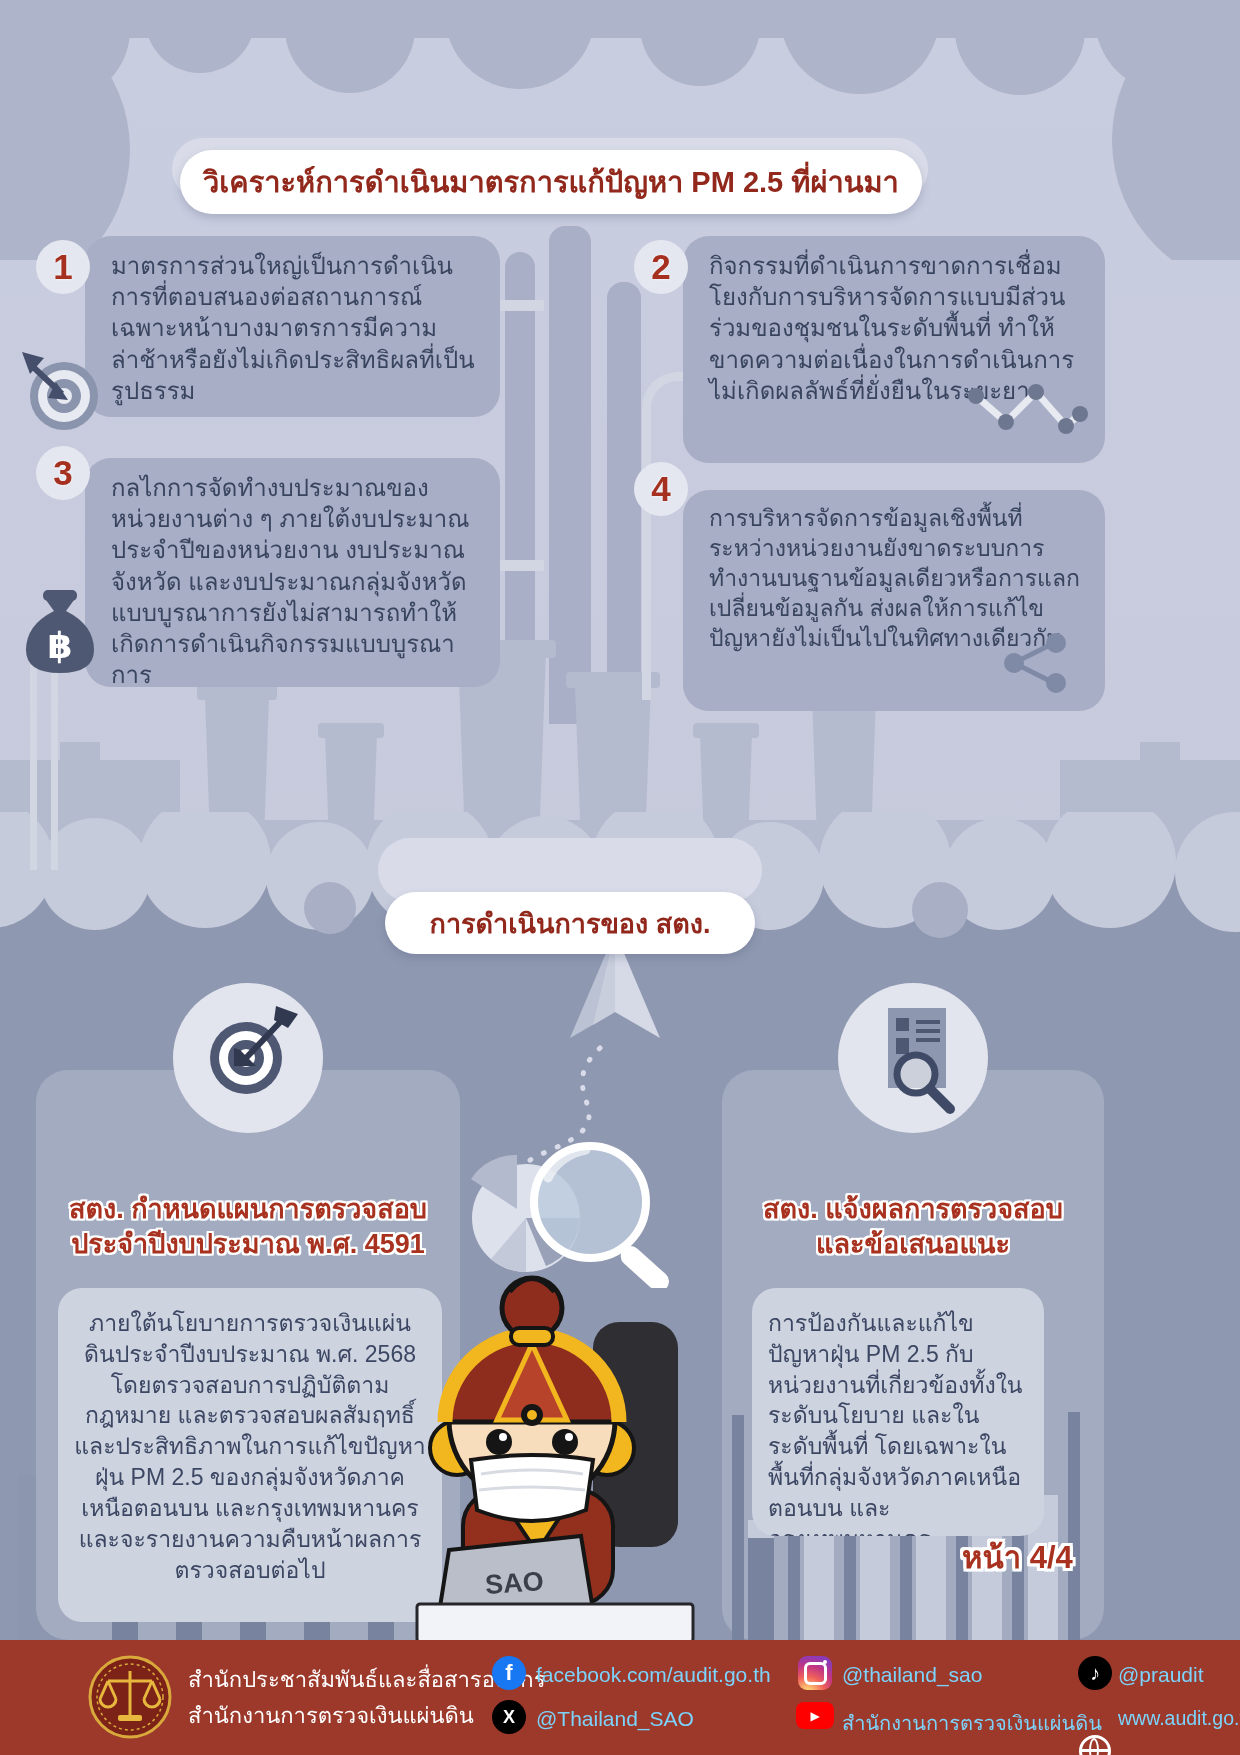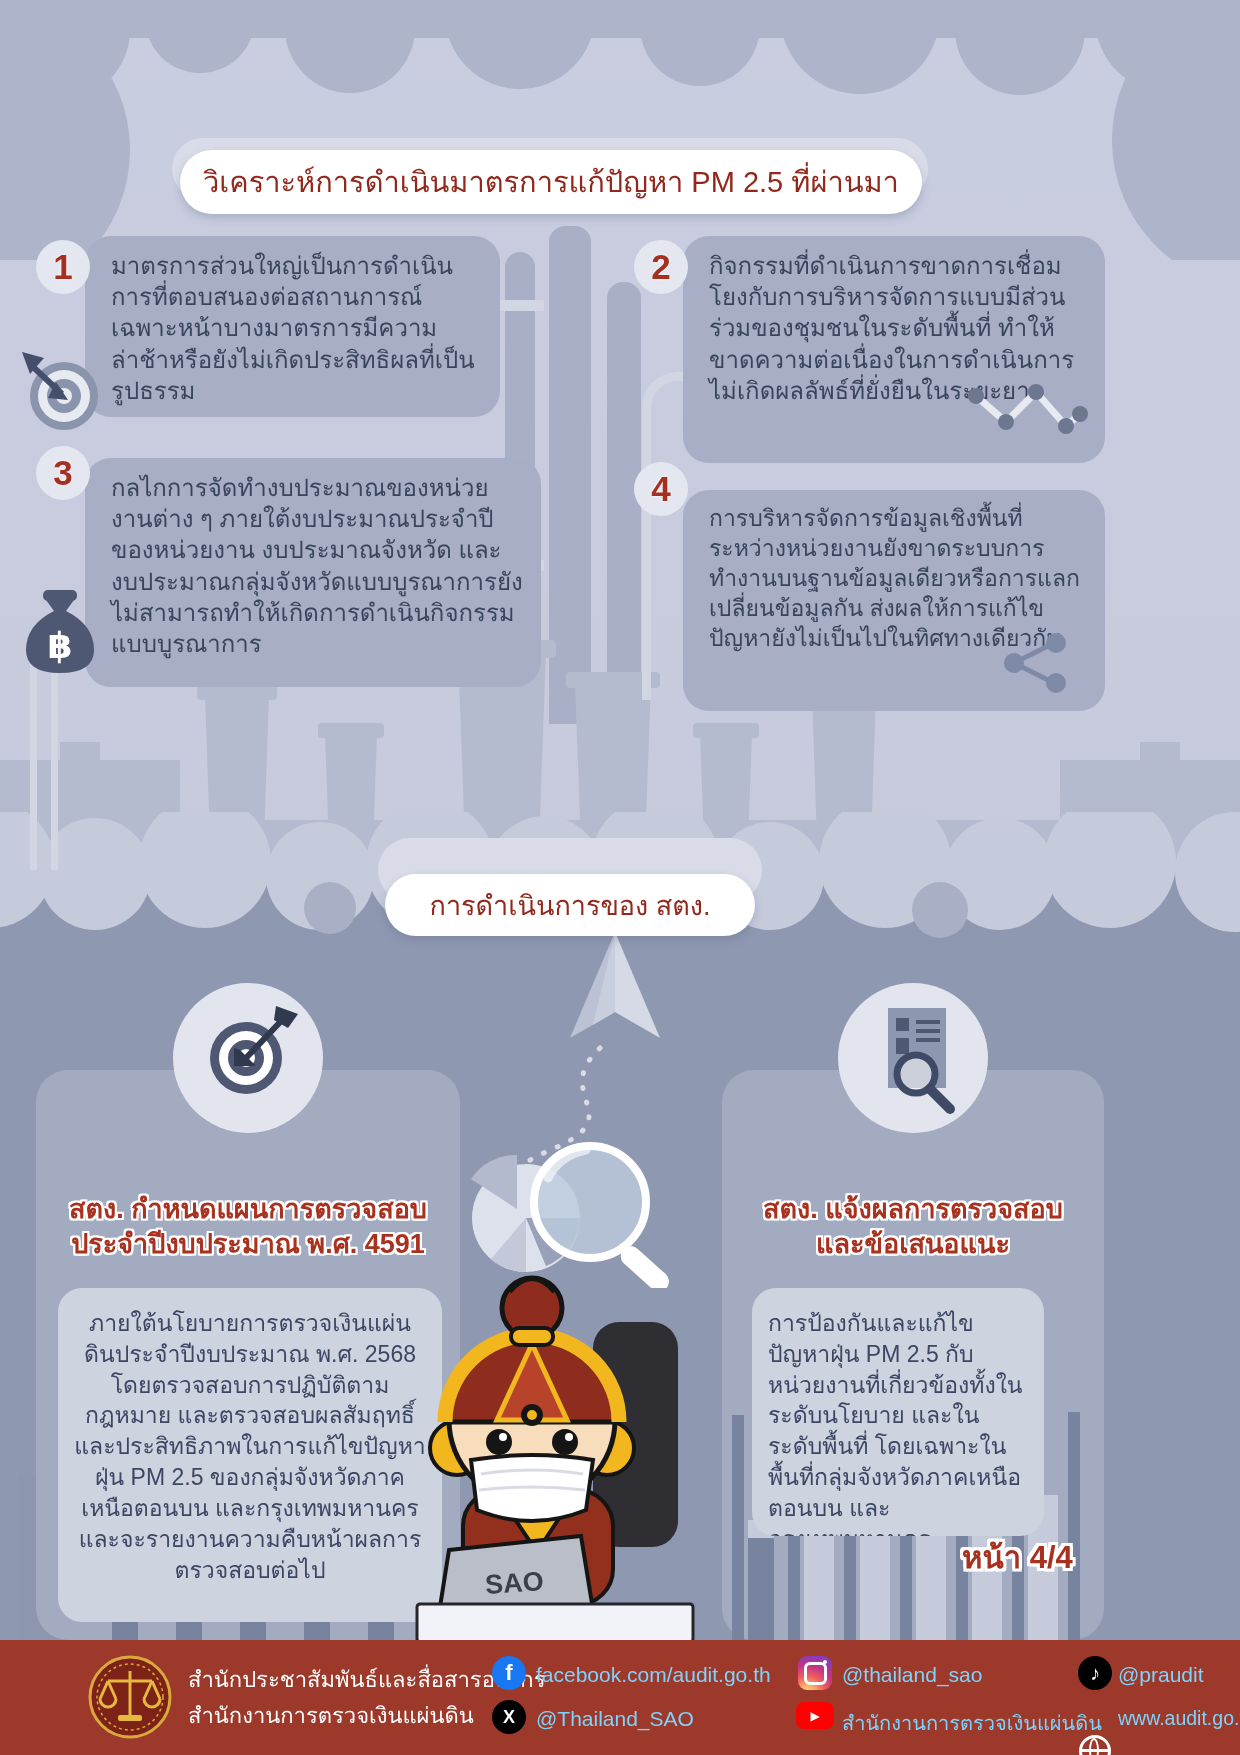--- a/index.html
+++ b/index.html
@@ -4,21 +4,21 @@
 <style>
   html,body{margin:0;padding:0;background:#666;}
   #canvas{position:relative;width:1240px;height:1755px;margin:0 auto;overflow:hidden;
           background:linear-gradient(#c9cde0 0%,#c6cadb 55%,#bfc4d6 72%,#c6cbdc 85%);
           font-family:"Liberation Sans","DejaVu Sans",sans-serif;}
   .abs{position:absolute;}
   
   .pill-shadow{background:#d9dce8;border-radius:40px;}
   .pill{background:#ffffff;border-radius:40px;display:flex;align-items:center;justify-content:center;
         box-shadow:0 4px 8px rgba(80,88,120,.25);}
-  .pill-text{color:#92281c;font-weight:normal;}
+  .pill-text{color:#92281c;font-weight:bold;}
   
   .finding-box{background:#a8aec5;border-radius:26px;color:#39455f;font-size:24px;line-height:1.3;
                padding:14px 14px 6px 26px;box-sizing:border-box;overflow:hidden;z-index:4;}
   .badge{width:54px;height:54px;border-radius:50%;background:#e4e7f0;color:#a5301f;font-weight:bold;
          font-size:35px;display:flex;align-items:center;justify-content:center;z-index:5;
          text-shadow:0 0 3px #fff;}
   .smoke-col{background:#a9afc6;border-radius:16px 16px 0 0;z-index:1;}
   .pipe{z-index:3;}
   
   .card{background:#a3abc0;border-radius:32px;z-index:2;}
@@ -107,21 +107,21 @@
   <div class="abs finding-box" style="left:85px;top:236px;width:415px;height:181px;">
     <span>มาตรการส่วนใหญ่เป็นการดำเนินการที่ตอบสนองต่อสถานการณ์เฉพาะหน้าบางมาตรการมีความล่าช้าหรือยังไม่เกิดประสิทธิผลที่เป็นรูปธรรม</span>
   </div>
   <div class="abs badge" style="left:36px;top:240px;">1</div>
 
   <div class="abs finding-box" style="left:683px;top:236px;width:422px;height:227px;">
     <span>กิจกรรมที่ดำเนินการขาดการเชื่อมโยงกับการบริหารจัดการแบบมีส่วนร่วมของชุมชนในระดับพื้นที่ ทำให้ขาดความต่อเนื่องในการดำเนินการ ไม่เกิดผลลัพธ์ที่ยั่งยืนในระยะยาว</span>
   </div>
   <div class="abs badge" style="left:634px;top:240px;">2</div>
 
-  <div class="abs finding-box" style="left:85px;top:458px;width:456px;height:229px;">
+  <div class="abs finding-box" style="left:85px;top:458px;width:415px;height:229px;">
     <span>กลไกการจัดทำงบประมาณของหน่วยงานต่าง ๆ ภายใต้งบประมาณประจำปีของหน่วยงาน งบประมาณจังหวัด และงบประมาณกลุ่มจังหวัดแบบบูรณาการยังไม่สามารถทำให้เกิดการดำเนินกิจกรรมแบบบูรณาการ</span>
   </div>
   <div class="abs badge" style="left:36px;top:446px;">3</div>
 
   <div class="abs finding-box" style="left:683px;top:490px;width:422px;height:221px;font-size:23px;">
     <span>การบริหารจัดการข้อมูลเชิงพื้นที่ระหว่างหน่วยงานยังขาดระบบการทำงานบนฐานข้อมูลเดียวหรือการแลกเปลี่ยนข้อมูลกัน ส่งผลให้การแก้ไขปัญหายังไม่เป็นไปในทิศทางเดียวกัน</span>
   </div>
   <div class="abs badge" style="left:634px;top:462px;">4</div>
 
   <svg class="abs" style="left:18px;top:348px;width:86px;height:86px;z-index:5;" viewBox="0 0 86 86">
@@ -174,21 +174,21 @@
         <circle cx="1110" cy="50" r="66"></circle>
         <circle cx="1235" cy="60" r="60"></circle>
     </g>
     <g fill="#a9b0c6">
       <circle cx="330" cy="96" r="26"></circle>
         <circle cx="940" cy="98" r="28"></circle>
     </g>
   </svg>
 
   <div class="abs pill-shadow" style="left:378px;top:838px;width:384px;height:64px;z-index:5;"></div>
-  <div class="abs pill" style="left:385px;top:874px;width:370px;height:62px;z-index:6;">
+  <div class="abs pill" style="left:385px;top:892px;width:370px;height:62px;z-index:6;">
     <span class="pill-text" style="font-size:27px;">การดำเนินการของ สตง.</span>
   </div>
 
   <div class="abs bar" style="left:18px;top:1475px;width:38px;height:165px;background:#8d96af;z-index:1;"></div>
   <div class="abs card" style="left:36px;top:1070px;width:424px;height:570px;"></div>
   <div class="abs icon-circle" style="left:173px;top:983px;width:150px;height:150px;"></div>
   <svg class="abs" style="left:196px;top:1004px;width:104px;height:104px;z-index:4;" viewBox="0 0 104 104">
     <circle cx="50" cy="54" r="36" fill="#4e5872"></circle>
     <circle cx="50" cy="54" r="27" fill="#ffffff"></circle>
     <circle cx="50" cy="54" r="18" fill="#4e5872"></circle>

